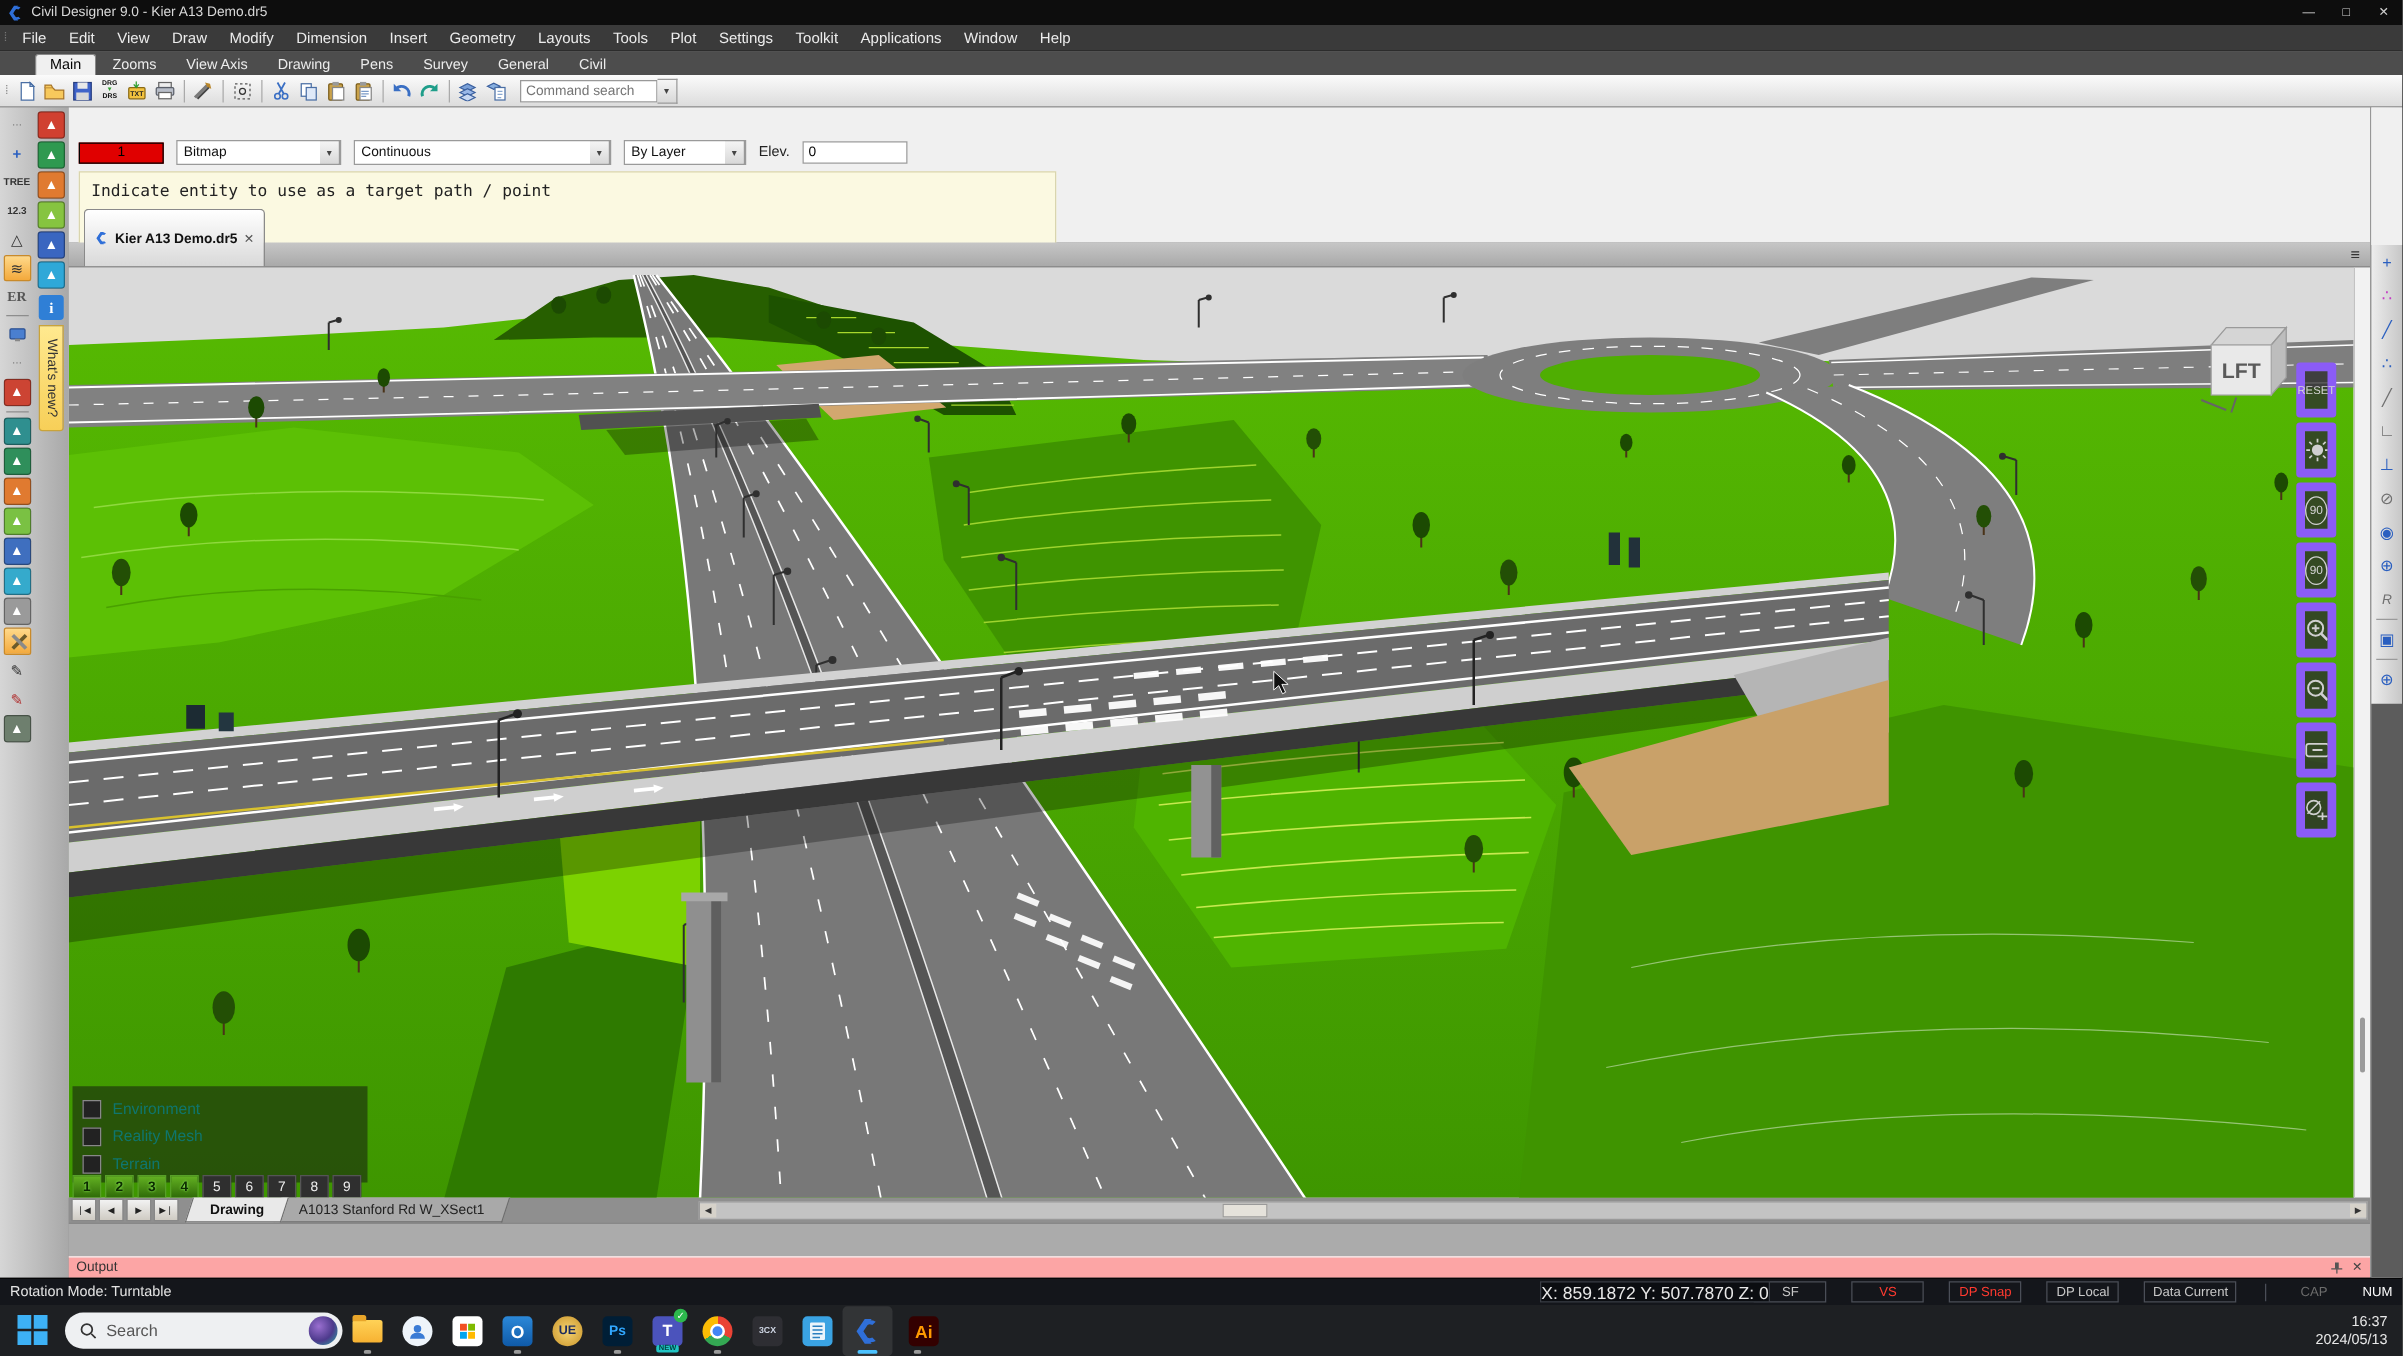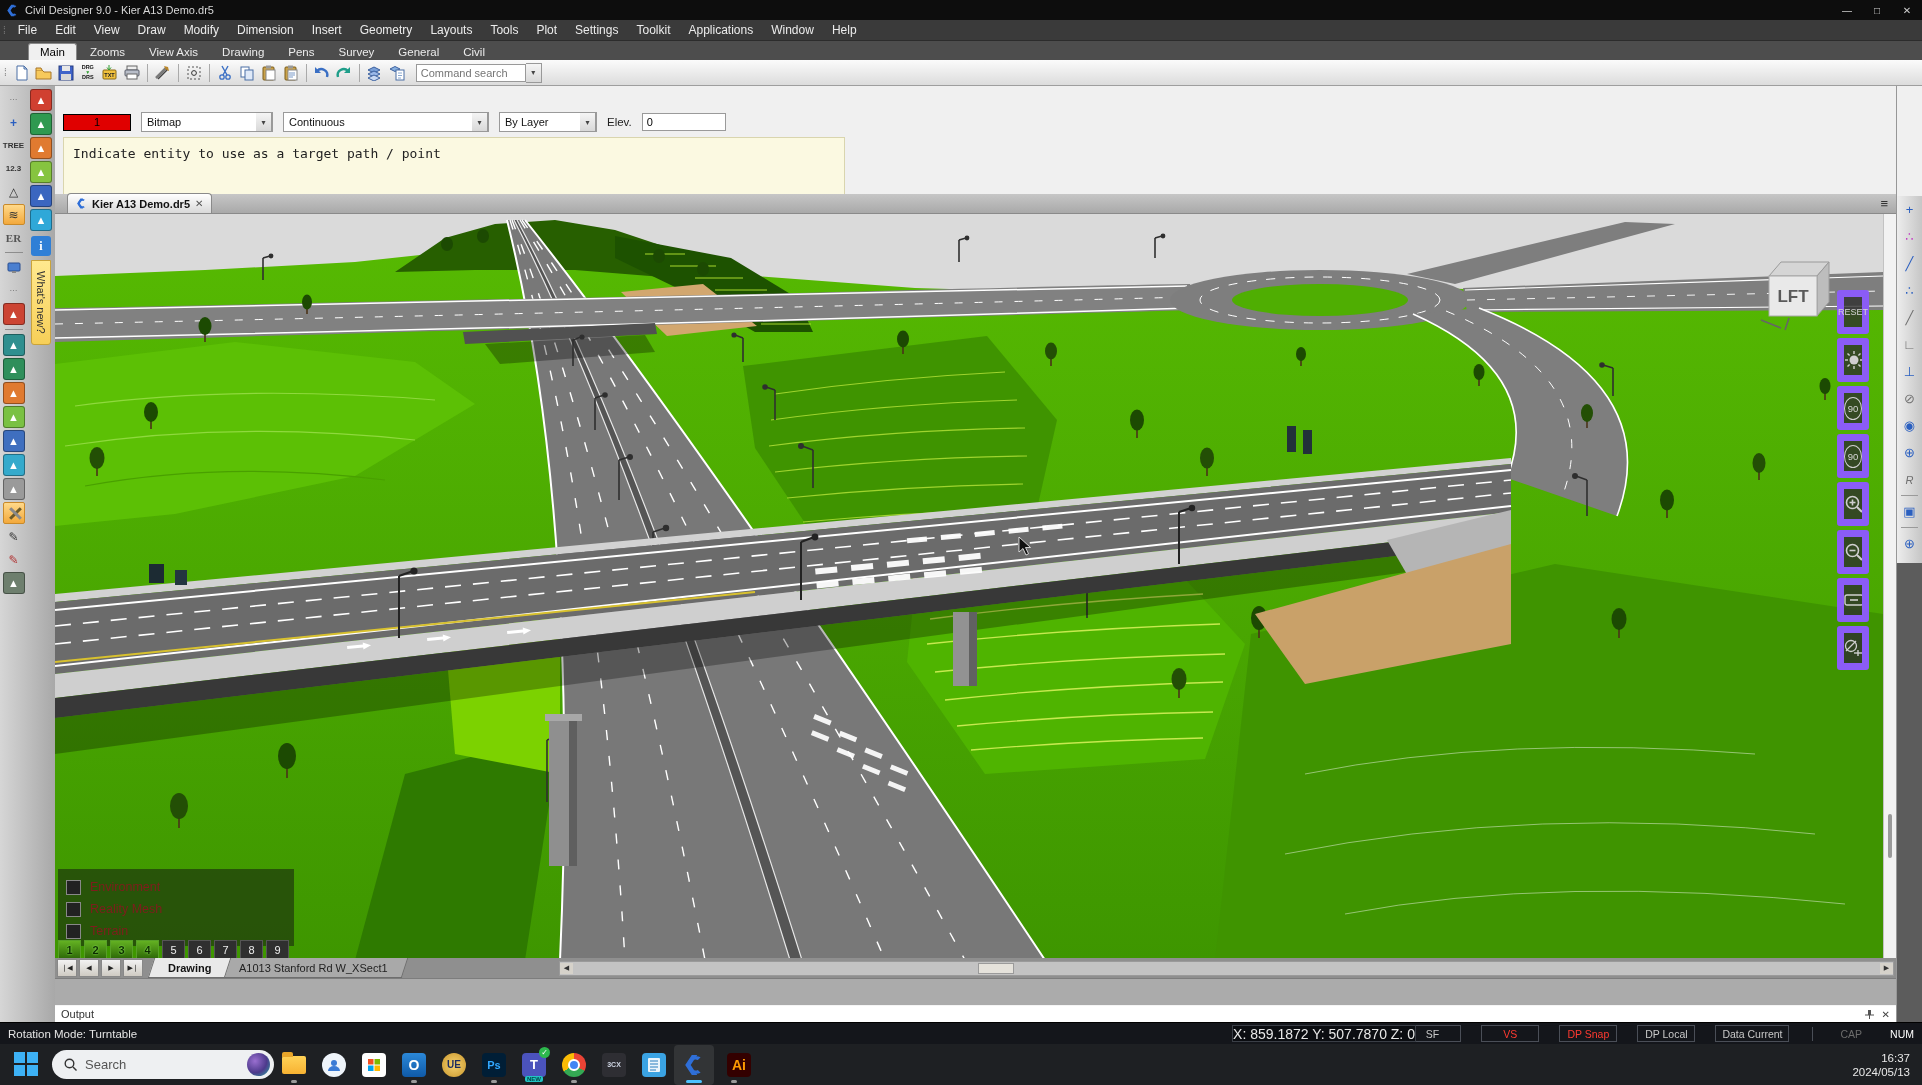--- a/index.html
+++ b/index.html
@@ -55,57 +55,57 @@
   .combo{height:18px;border:1px solid #9a9a9a;background:#fff;display:flex;align-items:center;font-size:11px;}
   .combo .cval{flex:1;padding:0 5px;white-space:nowrap;overflow:hidden;}
   .combo .cval.uline{text-decoration:underline;text-underline-offset:3px;}
   .elevlbl{font-size:11.5px;color:#222;}
   .elevinp{width:74px;height:16px;border:1px solid #9a9a9a;font-size:11px;padding:0 4px;font-family:"Liberation Sans",sans-serif;}
   .prompt{width:782px;height:62px;margin:5px 0 0 8px;background:#fbf9e1;border:1px solid #d9d5ae;
           font-family:"DejaVu Sans Mono",monospace;font-size:13px;color:#222;padding:8px 9px;box-sizing:border-box;}
   
   .doctabbar{height:20px;background:linear-gradient(#c6c6c6,#a9a9a9);display:flex;align-items:flex-end;border-bottom:1px solid #8a8a8a;box-sizing:border-box;}
   .doctab{height:19px;margin-left:12px;background:linear-gradient(#ffffff,#d9d9d9);border:1px solid #8a8a8a;border-bottom:none;
-          border-radius:4px 4px 0 0;display:flex;align-items:center;padding:0 8px;gap:5px;font-size:11px;font-weight:bold;justify-content:space-between;}
+          border-radius:4px 4px 0 0;display:flex;align-items:center;padding:13px 8px;gap:5px;font-size:11px;font-weight:bold;justify-content:space-between;}
   .doctab .x{font-weight:normal;color:#555;font-size:10px;}
   .hamb{margin-left:auto;margin-right:8px;color:#333;font-size:13px;align-self:center;}
   
   .viewport{position:relative;flex:1;background:#d8d8d8;overflow:hidden;}
   .scene{position:absolute;left:0;top:0;display:block;}
   .vscroll{position:absolute;right:0;top:0;bottom:0;width:13px;background:#f2f2f2;border-left:1px solid #c2c2c2;box-sizing:border-box;}
   .vthumb{position:absolute;left:4px;top:600px;width:4px;height:44px;background:#9a9a9a;border-radius:2px;}
   .viewcube{position:absolute;left:1700px;top:36px;width:80px;height:84px;}
   .vbtns{position:absolute;left:1782px;top:76px;width:32px;display:flex;flex-direction:column;gap:4px;}
   .vbtn{height:30px;background:rgba(45,45,45,.78);border:7px solid #8b5cf6;border-radius:3px;color:#d6d6d6;
         display:flex;align-items:center;justify-content:center;font-size:9px;}
   .vbtn .circ{width:21px;height:21px;border:1px solid #cfcfcf;border-radius:50%;display:flex;align-items:center;justify-content:center;font-size:9.5px;}
   .legend{position:absolute;left:3px;top:655px;width:236px;background:rgba(26,42,14,.62);padding:7px 8px 4px;box-sizing:border-box;}
   .legrow{display:flex;align-items:center;gap:9px;height:22px;}
   .legbox{width:13px;height:13px;background:#222;border:1px solid #888;}
-  .leglbl{color:#7f1d1d;font-size:12.5px;}
+  .leglbl{color:#0f766e;font-size:12.5px;}
   .thumbs{position:absolute;left:3px;top:726px;display:flex;gap:3px;}
   .thumb{width:21px;height:17px;background:#2f2f2f;border:1px solid #555;color:#eee;font-size:11px;
          display:flex;align-items:center;justify-content:center;}
   .thumb.green{background:linear-gradient(#63b122,#2f6b08);border-color:#57a028;color:#0c2b00;font-weight:bold;text-shadow:0 0 2px #9f6;}
   .cursor{position:absolute;left:963px;top:322px;}
   
   .sheetrow{height:20px;background:#8f8f8f;display:flex;align-items:center;}
   .snav{width:18px;height:16px;margin-left:2px;background:linear-gradient(#f2f2f2,#cfcbc3);border:1px solid #888;
         display:flex;align-items:center;justify-content:center;font-size:7px;color:#222;}
   .stabs{display:flex;margin-left:8px;height:100%;align-items:stretch;}
   .stab{display:flex;align-items:center;padding:0 16px;transform:skewX(-18deg);margin-right:-6px;border:1px solid #6e6e6e;border-top:none;}
   .stab span{transform:skewX(18deg);font-size:11px;white-space:nowrap;}
   .stab.active{background:#e9e9e9;font-weight:bold;z-index:2;}
   .stab.idle{background:#a9a9a9;color:#222;}
   .hscroll{flex:1;height:13px;margin:0 2px 0 160px;background:#c3c3c3;border:1px solid #9a9a9a;display:flex;align-items:center;}
   .harrow{width:13px;height:11px;background:#d6d2ca;display:flex;align-items:center;justify-content:center;font-size:7px;color:#333;}
   .htrack{flex:1;position:relative;height:11px;}
   .hthumb{position:absolute;left:31%;width:36px;height:11px;background:#e5e2db;border:1px solid #9a9a9a;box-sizing:border-box;}
   .dockgap{height:26px;background:#ababab;border-top:1px solid #7d7d7d;}
-  .outputbar{height:16px;background:#ffffff;border-top:1px solid #f5f5f5;display:flex;align-items:center;font-size:11px;color:#333;padding:0 6px;}
+  .outputbar{height:16px;background:#fca5a5;border-top:1px solid #f5f5f5;display:flex;align-items:center;font-size:11px;color:#333;padding:0 6px;}
   .outicons{margin-left:auto;display:flex;gap:8px;color:#444;font-size:10px;align-items:center;}
   
   .rail{width:26px;background:linear-gradient(90deg,#ededed,#c6c6c6);border-left:1px solid #979797;display:flex;flex-direction:column;box-sizing:border-box;}
   .railtop{height:110px;background:#f0f0f0;}
   .railico{height:27px;display:flex;align-items:center;justify-content:center;font-size:13px;color:#2a5fc0;}
   .railico.gray{color:#707070;}
   .raildiv{height:1px;background:#9a9a9a;margin:2px 4px;}
   .railfill{flex:1;background:#5c5c5c;margin-top:6px;}
   
   .statusbar{height:22px;background:#14161b;display:flex;align-items:center;color:#e4e4e4;font-size:11.5px;border-top:1px solid #000;box-sizing:border-box;}

